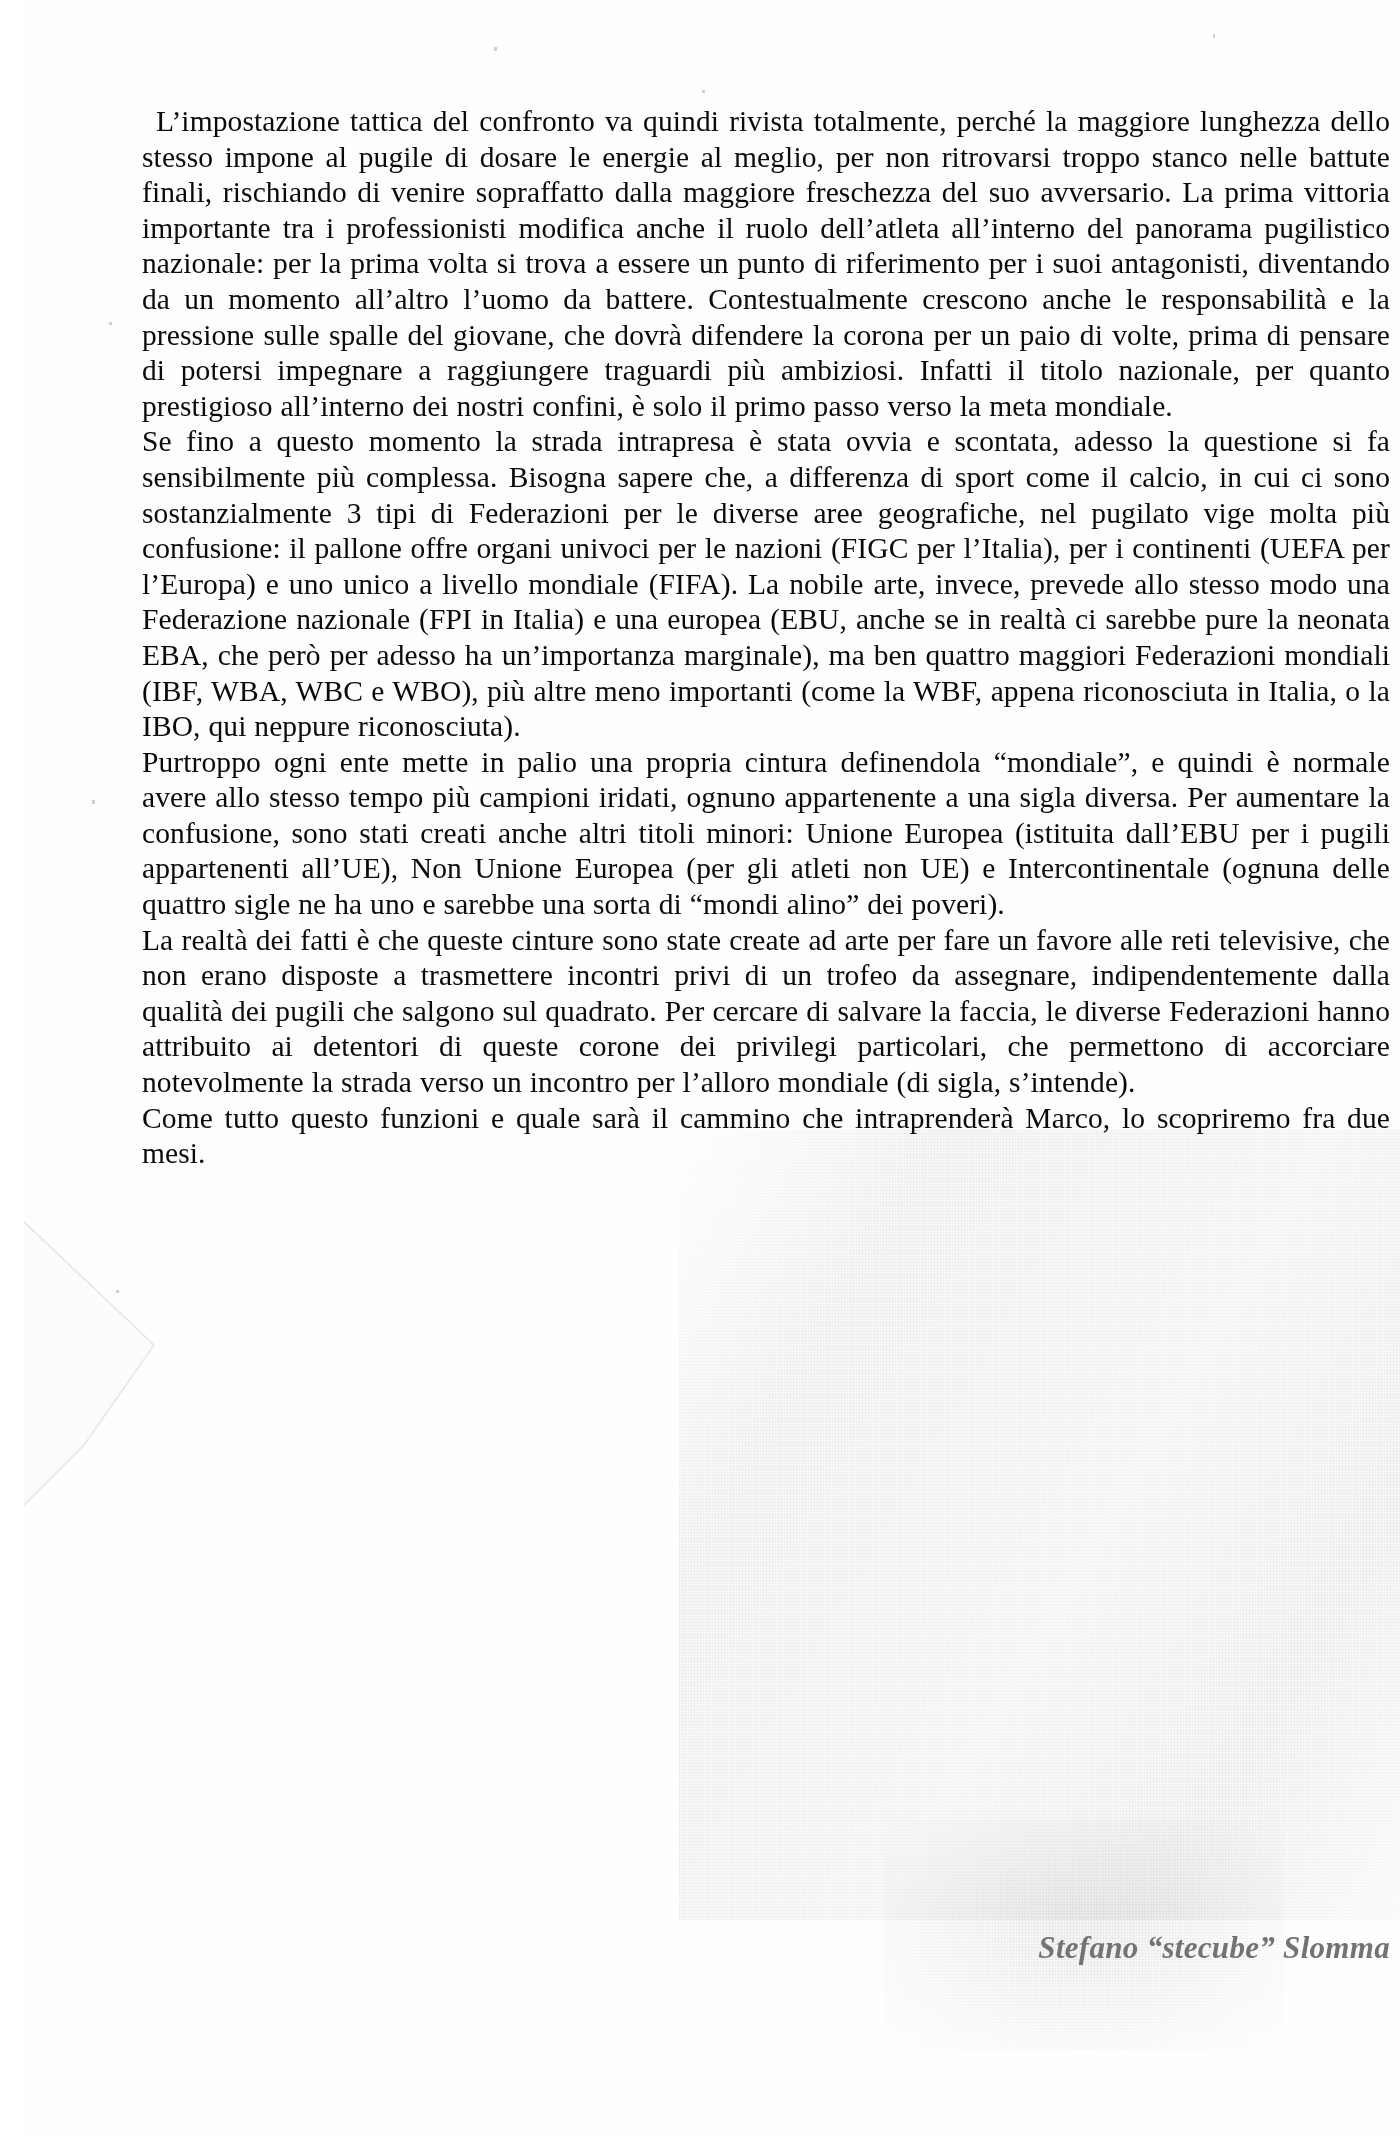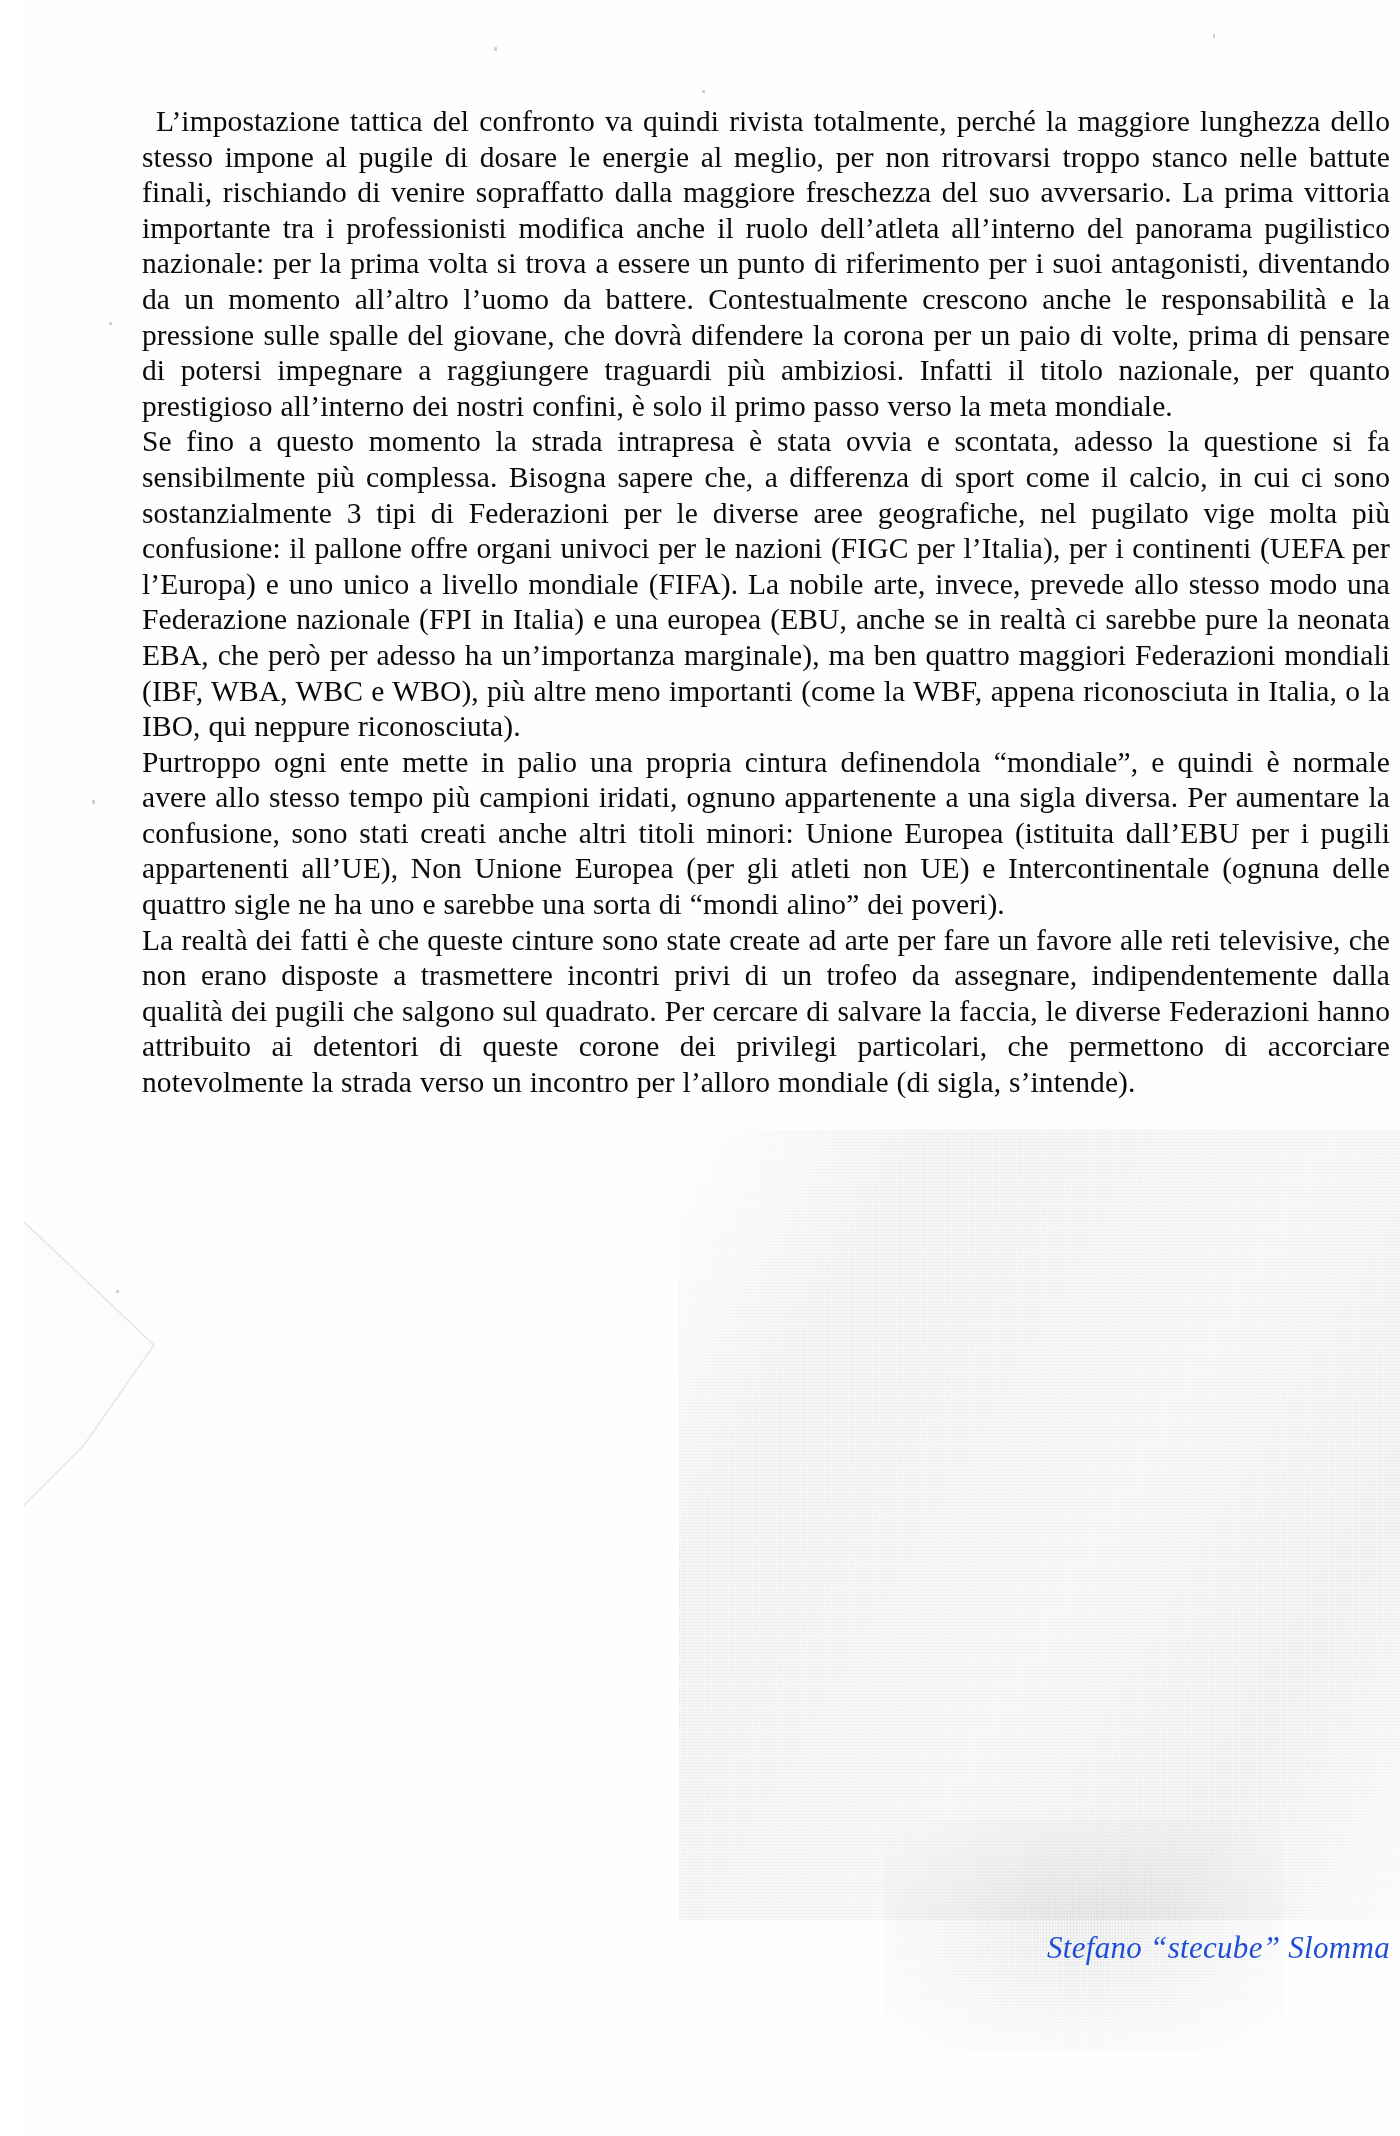--- a/index.html
+++ b/index.html
@@ -110,25 +110,25 @@
   .signature-wrap {
     position: absolute;
     left: 118px;
     top: 1930px;
     width: 1248px;
     text-align: right;
   }
 
   .signature {
     font-family: "Liberation Serif", "DejaVu Serif", serif;
-    font-weight: normal;
+    font-weight: bold;
     font-style: italic;
     font-size: 31px;
     letter-spacing: 0.3px;
-    color: #1d4ed8;
+    color: #737373;
   }
 </style>
 </head>
 <body>
 
 <div class="page">
 
   <div class="paper-grain"></div>
 
   <svg class="fold-shadow" viewBox="0 0 300 560" xmlns="http://www.w3.org/2000/svg">
@@ -144,19 +144,20 @@
   <span class="speck" style="left:92px;  top:1290px; width:3px; height:3px;"></span>
   <span class="speck" style="left:470px; top:47px;   width:3px; height:4px;"></span>
   <span class="speck" style="left:1189px;top:34px;   width:2px; height:4px;"></span>
   <span class="speck" style="left:678px; top:90px;   width:3px; height:3px;"></span>
 
   <div class="article">
     <p class="para first">L’impostazione tattica del confronto va quindi rivista totalmente, perché la maggiore lunghezza dello stesso impone al pugile di dosare le energie al meglio, per non ritrovarsi troppo stanco nelle battute finali, rischiando di venire sopraffatto dalla maggiore freschezza del suo avversario. La prima vittoria importante tra i professionisti modifica anche il ruolo dell’atleta all’interno del panorama pugilistico nazionale: per la prima volta si trova a essere un punto di riferimento per i suoi antagonisti, diventando da un momento all’altro l’uomo da battere. Contestualmente crescono anche le responsabilità e la pressione sulle spalle del giovane, che dovrà difendere la corona per un paio di volte, prima di pensare di potersi impegnare a raggiungere traguardi più ambiziosi. Infatti il titolo nazionale, per quanto prestigioso all’interno dei nostri confini, è solo il primo passo verso la meta mondiale.</p>
     <p class="para">Se fino a questo momento la strada intrapresa è stata ovvia e scontata, adesso la questione si fa sensibilmente più complessa. Bisogna sapere che, a differenza di sport come il calcio, in cui ci sono sostanzialmente 3 tipi di Federazioni per le diverse aree geografiche, nel pugilato vige molta più confusione: il pallone offre organi univoci per le nazioni (FIGC per l’Italia), per i continenti (UEFA per l’Europa) e uno unico a livello mondiale (FIFA). La nobile arte, invece, prevede allo stesso modo una Federazione nazionale (FPI in Italia) e una europea (EBU, anche se in realtà ci sarebbe pure la neonata EBA, che però per adesso ha un’importanza marginale), ma ben quattro maggiori Federazioni mondiali (IBF, WBA, WBC e WBO), più altre meno importanti (come la WBF, appena riconosciuta in Italia, o la IBO, qui neppure riconosciuta).</p>
     <p class="para">Purtroppo ogni ente mette in palio una propria cintura definendola “mondiale”, e quindi è normale avere allo stesso tempo più campioni iridati, ognuno appartenente a una sigla diversa. Per aumentare la confusione, sono stati creati anche altri titoli minori: Unione Europea (istituita dall’EBU per i pugili appartenenti all’UE), Non Unione Europea (per gli atleti non UE) e Intercontinentale (ognuna delle quattro sigle ne ha uno e sarebbe una sorta di “mondi alino” dei poveri).</p>
     <p class="para">La realtà dei fatti è che queste cinture sono state create ad arte per fare un favore alle reti televisive, che non erano disposte a trasmettere incontri privi di un trofeo da assegnare, indipendentemente dalla qualità dei pugili che salgono sul quadrato. Per cercare di salvare la faccia, le diverse Federazioni hanno attribuito ai detentori di queste corone dei privilegi particolari, che permettono di accorciare notevolmente la strada verso un incontro per l’alloro mondiale (di sigla, s’intende).</p>
+    <p class="para">Come tutto questo funzioni e quale sarà il cammino che intraprenderà Marco, lo scopriremo fra due mesi.</p>
   </div>
 
   <div class="signature-wrap">
     <span class="signature">Stefano “stecube” Slomma</span>
   </div>
 
 </div>
 
 </body></html>

